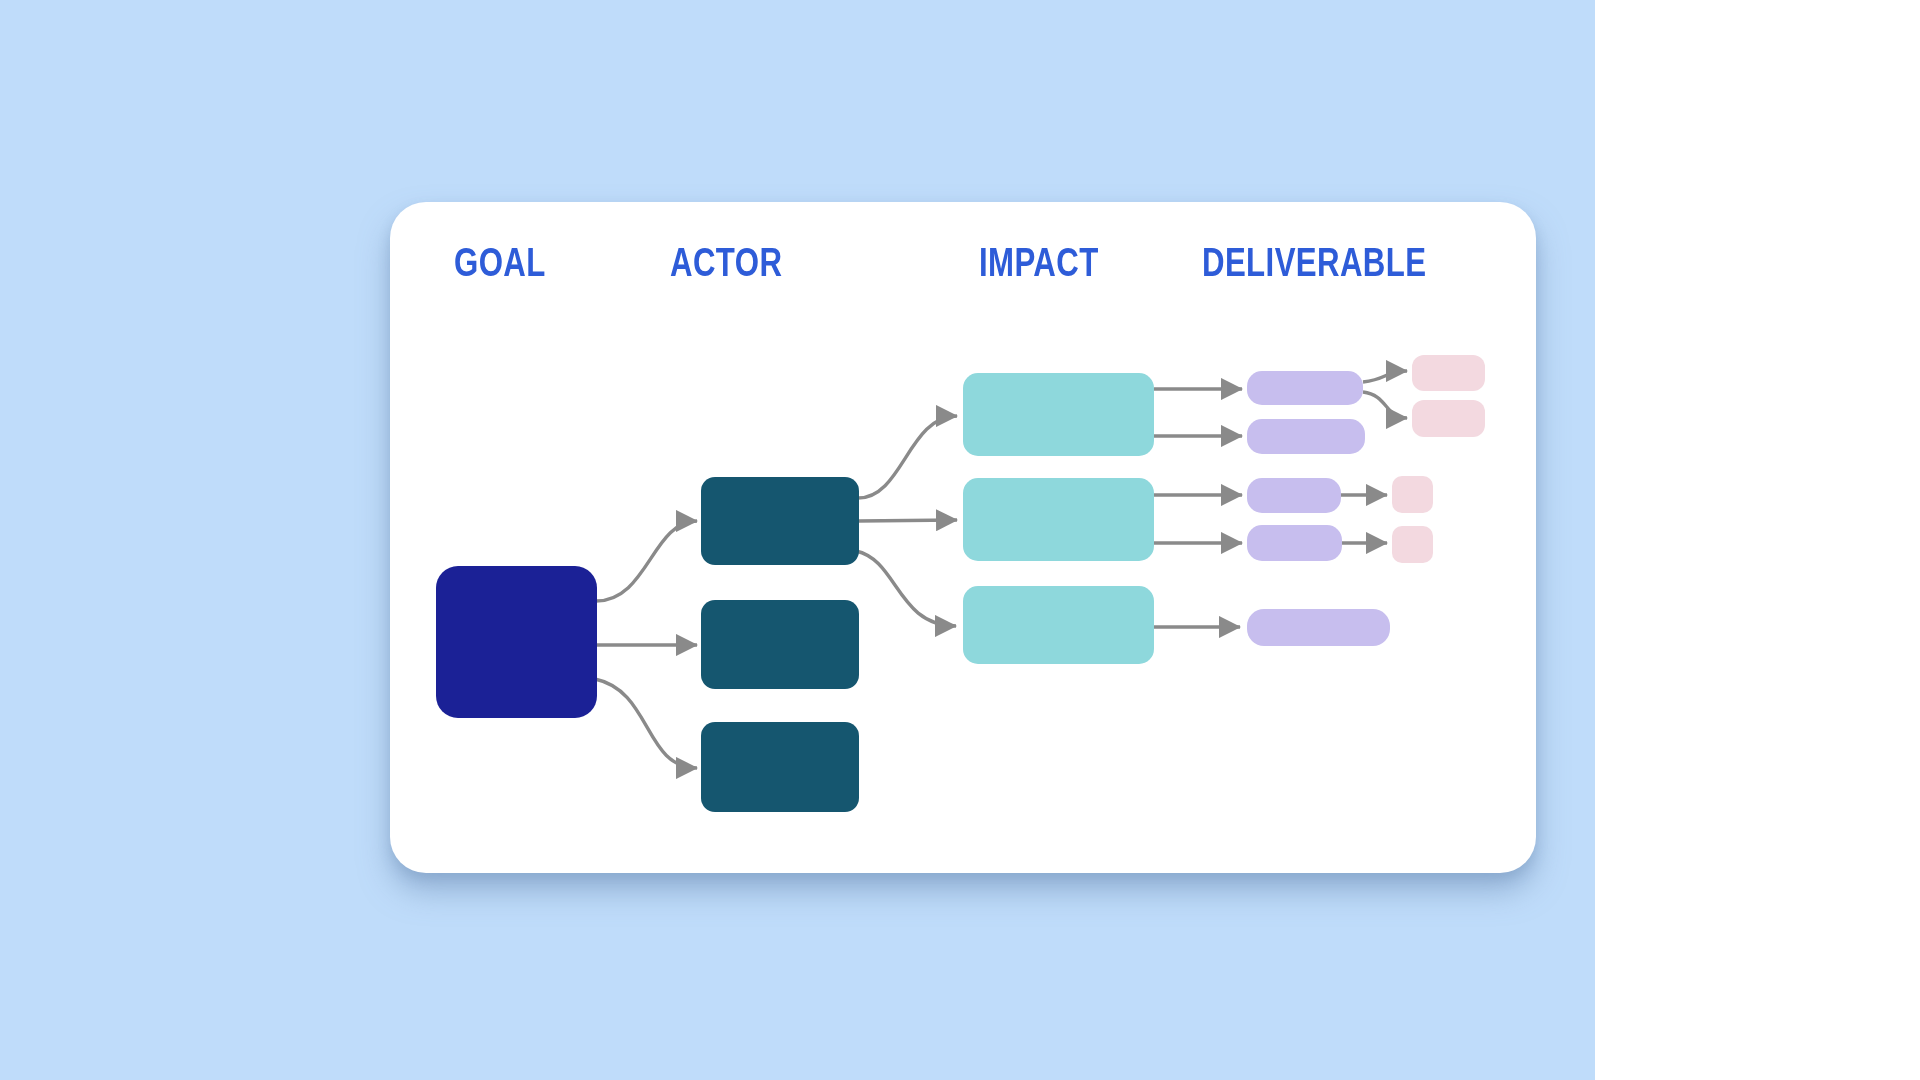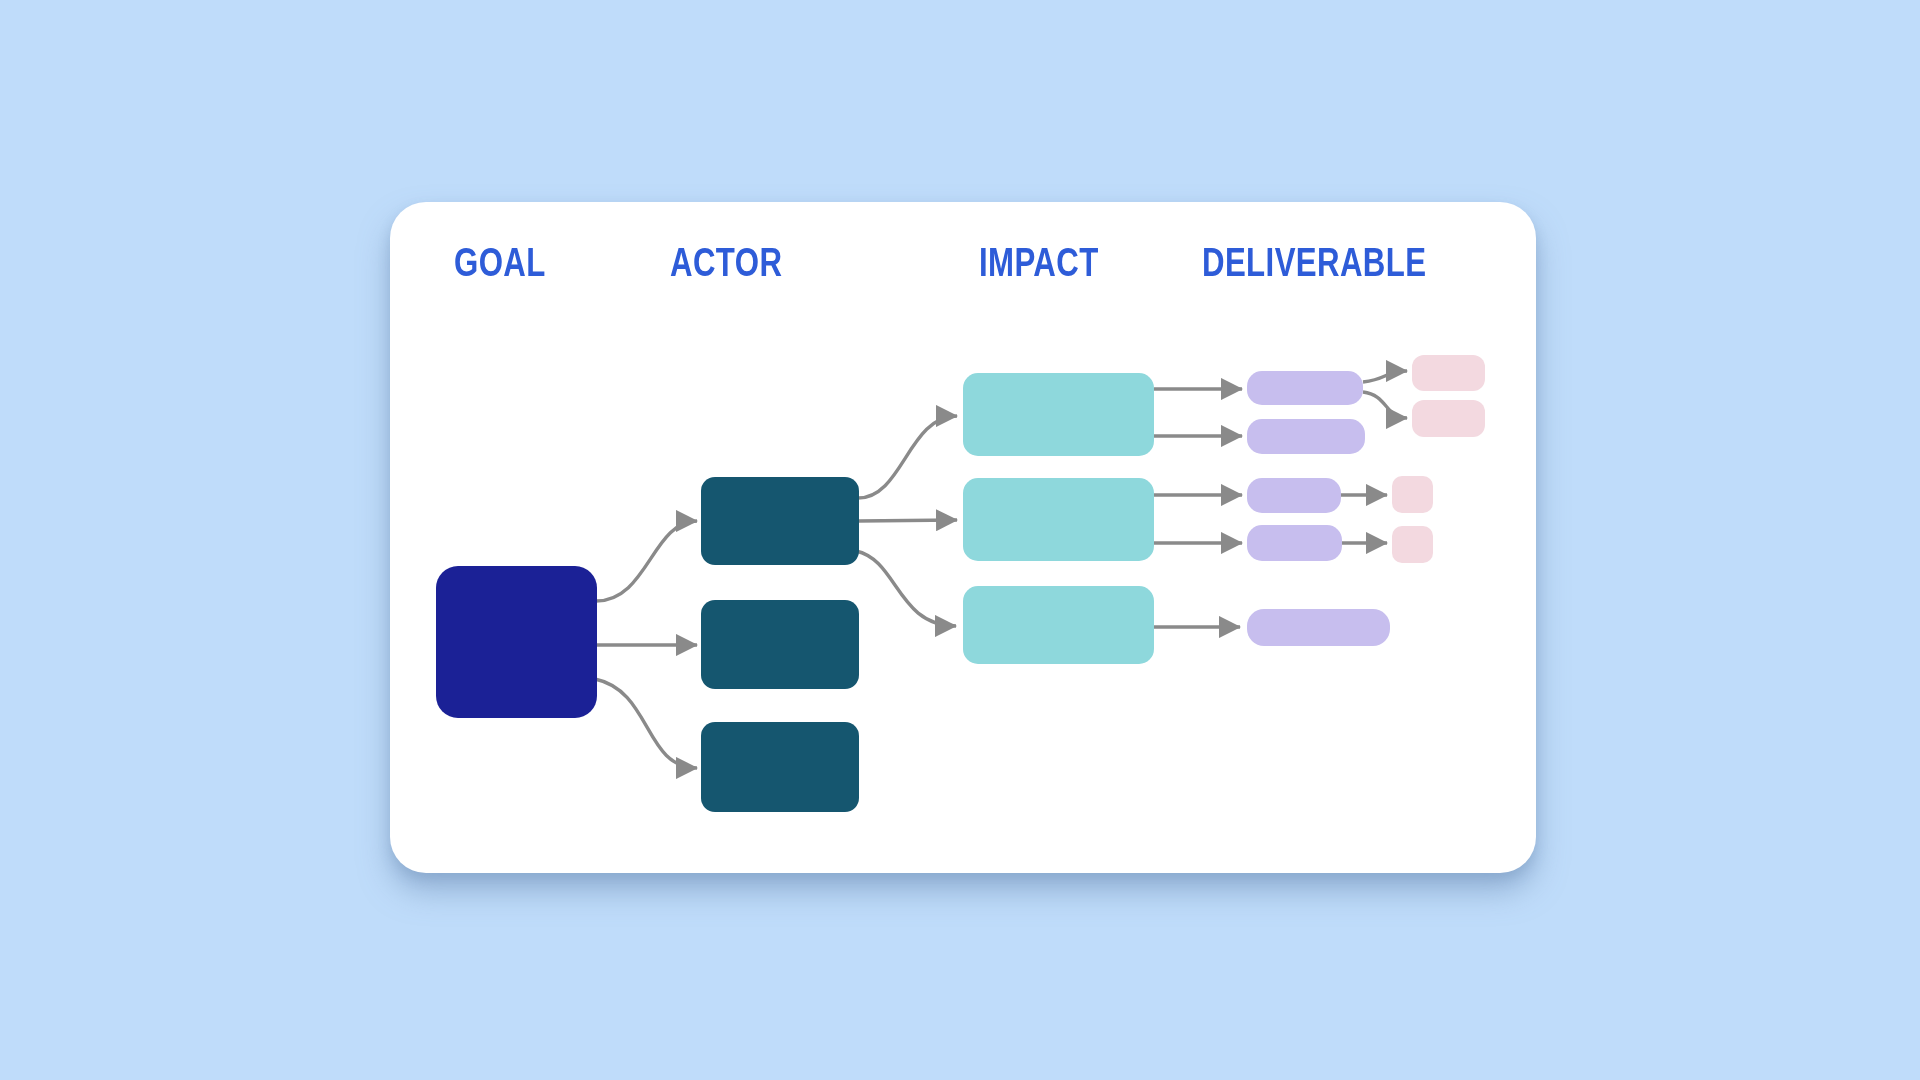--- a/index.html
+++ b/index.html
@@ -1,21 +1,21 @@
 <!DOCTYPE html>
 <html style="--background: #bfdcfa; --card: #ffffff; --header-text: #2e5cd8; --goal: #1b2196; --actor: #15566f; --impact: #8ed8dc; --deliverable: #c7beee; --sub-deliverable: #f3d9e0; --connector: #8a8a8a;"><head>
 <meta charset="utf-8">
 <style>
   html, body {
     margin: 0;
     padding: 0;
   }
   #stage {
     position: relative;
-    width: 1920px;
+    width: 1595px;
     height: 1080px;
     background: var(--background, #bfdcfa);
     overflow: hidden;
     font-family: "Liberation Sans", sans-serif;
   }
   #card {
     position: absolute;
     left: 390px;
     top: 202px;
     width: 1146px;

